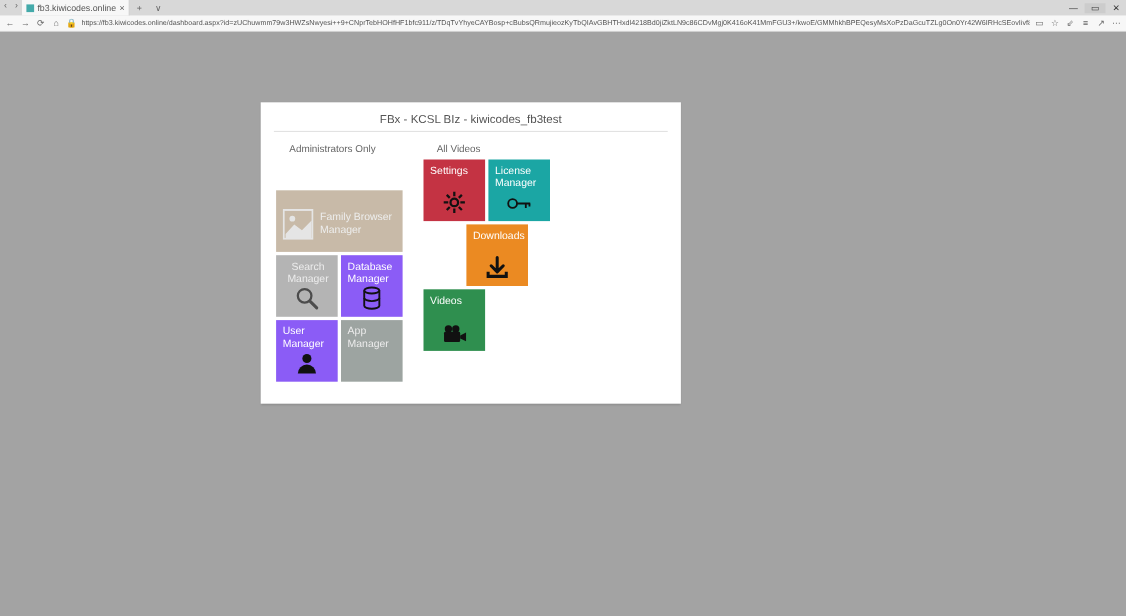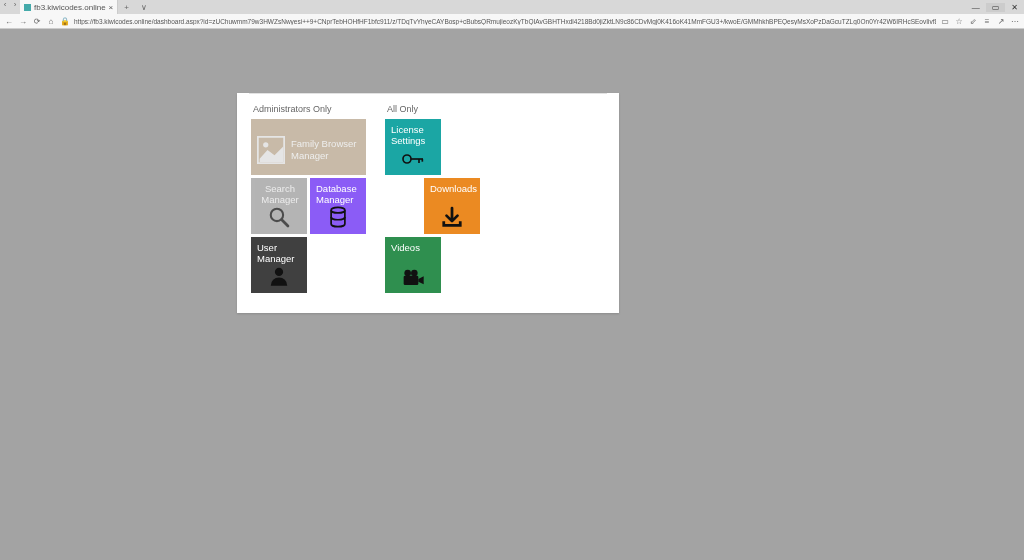--- a/index.html
+++ b/index.html
@@ -101,42 +101,42 @@
   }
   .grid {
     display: flex;
     gap: 14px;
     padding: 4px 14px 0 14px;
   }
   .col h2 {
     font-size: 9px;
     font-weight: 400;
     color: #666;
-    margin: 0 0 5px 2px;
+    margin: 0 0 5px 12px;
   }
   .tiles {
     display: flex;
     flex-wrap: wrap;
     gap: 3px;
     width: 120px;
   }
   .col.right .tiles { width: 120px; }
   .tile {
     position: relative;
     height: 56px;
     color: #fff;
     font-size: 9.5px;
     font-weight: 300;
     line-height: 1.2;
     padding: 5px 4px 0 6px;
     box-sizing: border-box;
     overflow: hidden;
   }
   .tile.small { width: 56px; }
-  .tile.wide  { width: 115px; }
+  .tile.wide  { width: 115px; margin-top: 28px; }
   .tile .label { display:block; }
   .tile .icon {
     position: absolute;
     left: 50%;
     transform: translateX(-50%);
     bottom: 6px;
     display: flex;
     align-items: center;
     justify-content: center;
     width: 100%;
@@ -178,20 +178,21 @@
       <span>☆</span>
       <span>⇙</span>
       <span>≡</span>
       <span>↗</span>
       <span>⋯</span>
     </div>
   </div>
 </div>
 
 <div class="panel">
+  <h1>FBx - KCSL BIz - kiwicodes_fb3test</h1>
   <div class="rule"></div>
 
   <div class="grid">
 
     <div class="col">
       <h2>Administrators Only</h2>
       <div class="tiles">
 
         <div class="tile wide muted" style="background:#b6a48b;display:flex;align-items:center;gap:6px;">
           <span style="flex:0 0 28px;">
@@ -218,42 +219,63 @@
           <span class="label">Database Manager</span>
           <span class="icon">
             <svg width="22" height="22" viewBox="0 0 32 32">
                 <ellipse cx="16" cy="6" rx="10" ry="4" fill="none" stroke="#111" stroke-width="2.5"></ellipse>
                 <path d="M6 6 V26 a10 4 0 0 0 20 0 V6" fill="none" stroke="#111" stroke-width="2.5"></path>
                 <path d="M6 16 a10 4 0 0 0 20 0" fill="none" stroke="#111" stroke-width="2.5"></path>
               </svg>
           </span>
         </div>
 
-        <div class="tile small" style="background:#404040;">
+        <div class="tile small" style="background:#8b5cf6;">
           <span class="label">User Manager</span>
           <span class="icon">
             <svg width="22" height="22" viewBox="0 0 32 32">
                 <circle cx="16" cy="10" r="6" fill="#111"></circle>
                 <path d="M4 30 a12 12 0 0 1 24 0 Z" fill="#111"></path>
               </svg>
           </span>
         </div>
 
 
+        <div class="tile small muted" style="background:#7d8682;">
+          <span class="label" style="color:#e6e6e6;">App Manager</span>
+        </div>
 
       </div>
     </div>
 
     <div class="col right">
-      <h2>All Only</h2>
+      <h2>All Videos</h2>
       <div class="tiles">
 
+        <div class="tile small" style="background:#c43343;">
+          <span class="label">Settings</span>
+          <span class="icon">
+            <svg width="22" height="22" viewBox="0 0 32 32">
+                <circle cx="16" cy="16" r="5" fill="none" stroke="#111" stroke-width="3"></circle>
+                <g stroke="#111" stroke-width="3">
+                  <line x1="16" y1="2" x2="16" y2="8"></line>
+                  <line x1="16" y1="24" x2="16" y2="30"></line>
+                  <line x1="2" y1="16" x2="8" y2="16"></line>
+                  <line x1="24" y1="16" x2="30" y2="16"></line>
+                  <line x1="6" y1="6" x2="10" y2="10"></line>
+                  <line x1="22" y1="22" x2="26" y2="26"></line>
+                  <line x1="6" y1="26" x2="10" y2="22"></line>
+                  <line x1="22" y1="10" x2="26" y2="6"></line>
+                </g>
+              </svg>
+          </span>
+        </div>
 
         <div class="tile small" style="background:#1ba6a4;">
-          <span class="label">License Settings</span>
+          <span class="label">License Manager</span>
           <span class="icon">
             <svg width="24" height="20" viewBox="0 0 36 24">
                 <circle cx="9" cy="12" r="6" fill="none" stroke="#111" stroke-width="2.5"></circle>
                 <line x1="15" y1="12" x2="33" y2="12" stroke="#111" stroke-width="2.5"></line>
                 <line x1="27" y1="12" x2="27" y2="18" stroke="#111" stroke-width="2.5"></line>
                 <line x1="32" y1="12" x2="32" y2="16" stroke="#111" stroke-width="2.5"></line>
               </svg>
           </span>
         </div>
 

